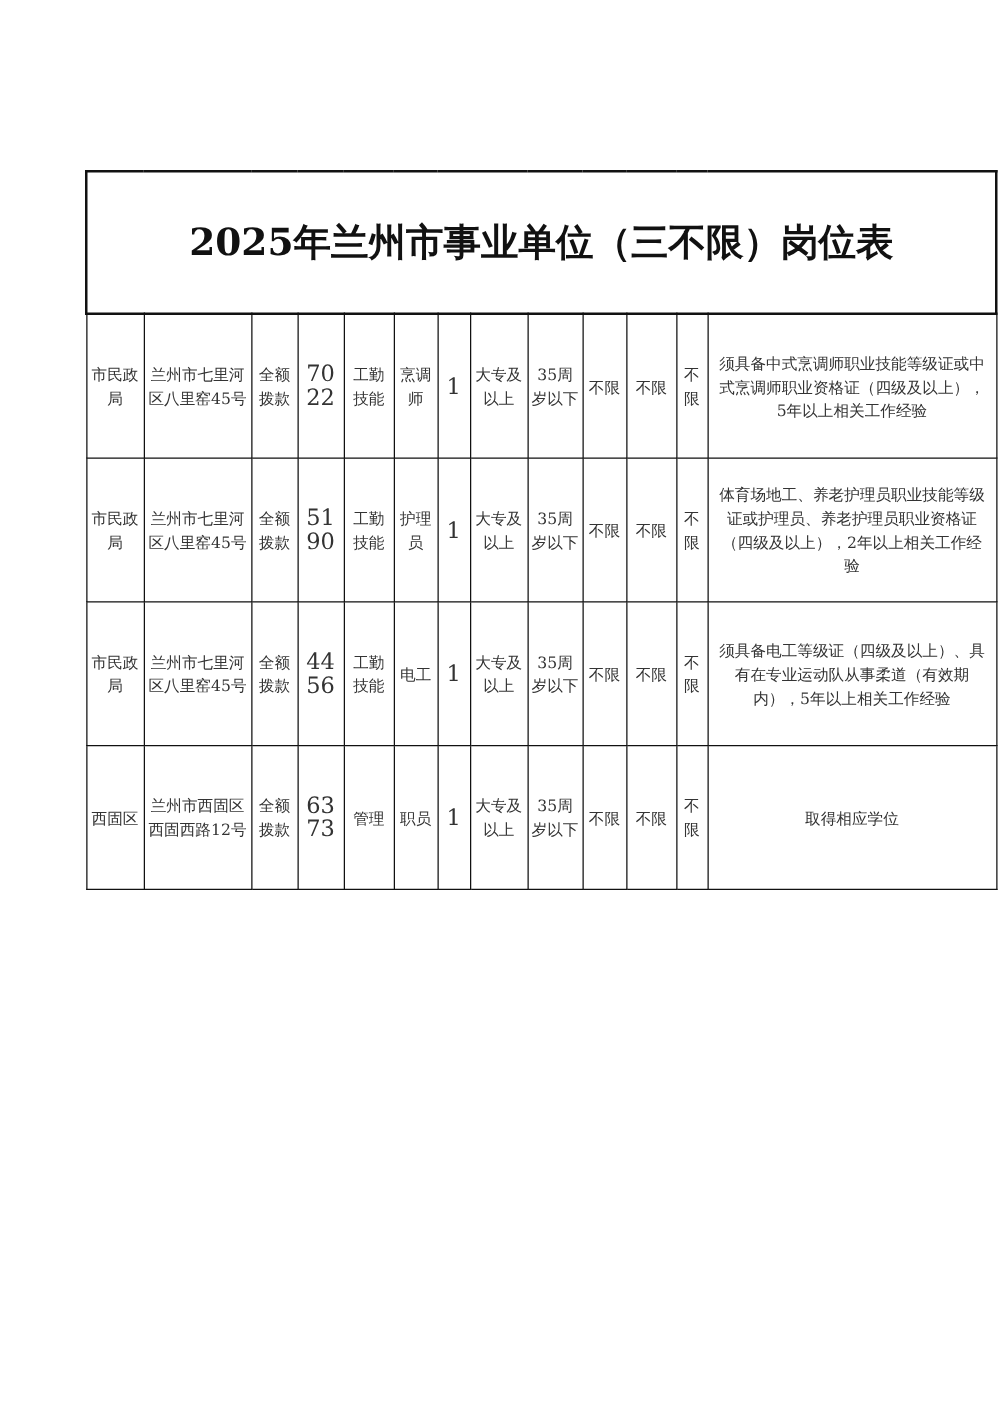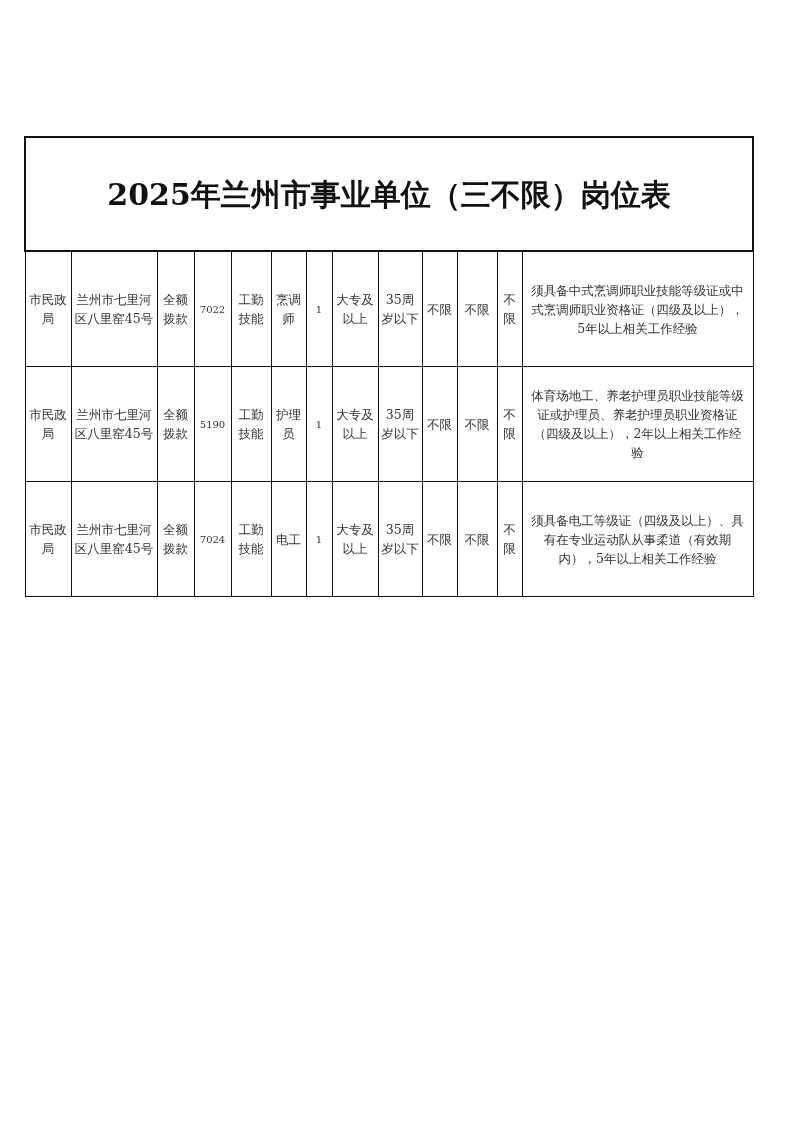--- a/index.html
+++ b/index.html
@@ -1,23 +1,23 @@
 <!DOCTYPE html>
 <html><head>
   <meta charset="utf-8">
   <style>
     html, body { margin: 0; padding: 0; background: #ffffff; }
     body { width: 800px; height: 1131px; position: relative; overflow: hidden; font-family: "DejaVu Serif", "Liberation Serif", serif; color: #1a1a1a; }
     .sheet { position: absolute; left: 24px; top: 136px; width: 728px; }
-    table { border-collapse: collapse; width: 728px; table-layout: fixed; }
+    table { border-collapse: collapse; width: 728px; table-layout: fixed; margin-left: 44px; }
     td { border: 1.5px solid #111; text-align: center; vertical-align: middle; padding: 0 2px; font-size: 12.5px; line-height: 19px; color: #333; word-break: break-all; }
     td.title { height: 112px; font-size: 30px; font-weight: bold; color: #111; font-family: "DejaVu Serif", "Liberation Serif", serif; letter-spacing: 0px; border-width: 2px; }
     tr.row td { height: 90px; }
     td.req { padding: 12px 8px; font-size: 12.5px; line-height: 19px; }
-    td.num { font-size: 10px; }
+    td.num { font-size: 18px; }
   </style>
 </head>
 <body>
 
 <div class="sheet">
   <table>
     <colgroup>
       <col style="width:46px">
       <col style="width:86px">
       <col style="width:37px">
@@ -66,28 +66,43 @@
       <td>不限</td>
       <td>不限</td>
       <td>不限</td>
       <td class="req">体育场地工、养老护理员职业技能等级证或护理员、养老护理员职业资格证（四级及以上），2年以上相关工作经验</td>
     </tr>
 
     <tr class="row">
       <td>市民政局</td>
       <td>兰州市七里河区八里窑45号</td>
       <td>全额拨款</td>
-      <td class="num">7024</td>
+      <td class="num">4456</td>
       <td>工勤技能</td>
       <td>电工</td>
       <td class="num">1</td>
       <td>大专及以上</td>
       <td>35周岁以下</td>
       <td>不限</td>
       <td>不限</td>
       <td>不限</td>
       <td class="req">须具备电工等级证（四级及以上）、具有在专业运动队从事柔道（有效期内），5年以上相关工作经验</td>
     </tr>
 
 
+    <tr class="row">
+      <td>西固区</td>
+      <td>兰州市西固区西固西路12号</td>
+      <td>全额拨款</td>
+      <td class="num">6373</td>
+      <td>管理</td>
+      <td>职员</td>
+      <td class="num">1</td>
+      <td>大专及以上</td>
+      <td>35周岁以下</td>
+      <td>不限</td>
+      <td>不限</td>
+      <td>不限</td>
+      <td class="req">取得相应学位</td>
+    </tr>
   </tbody>
     </table>
 </div>
 
 </body></html>

